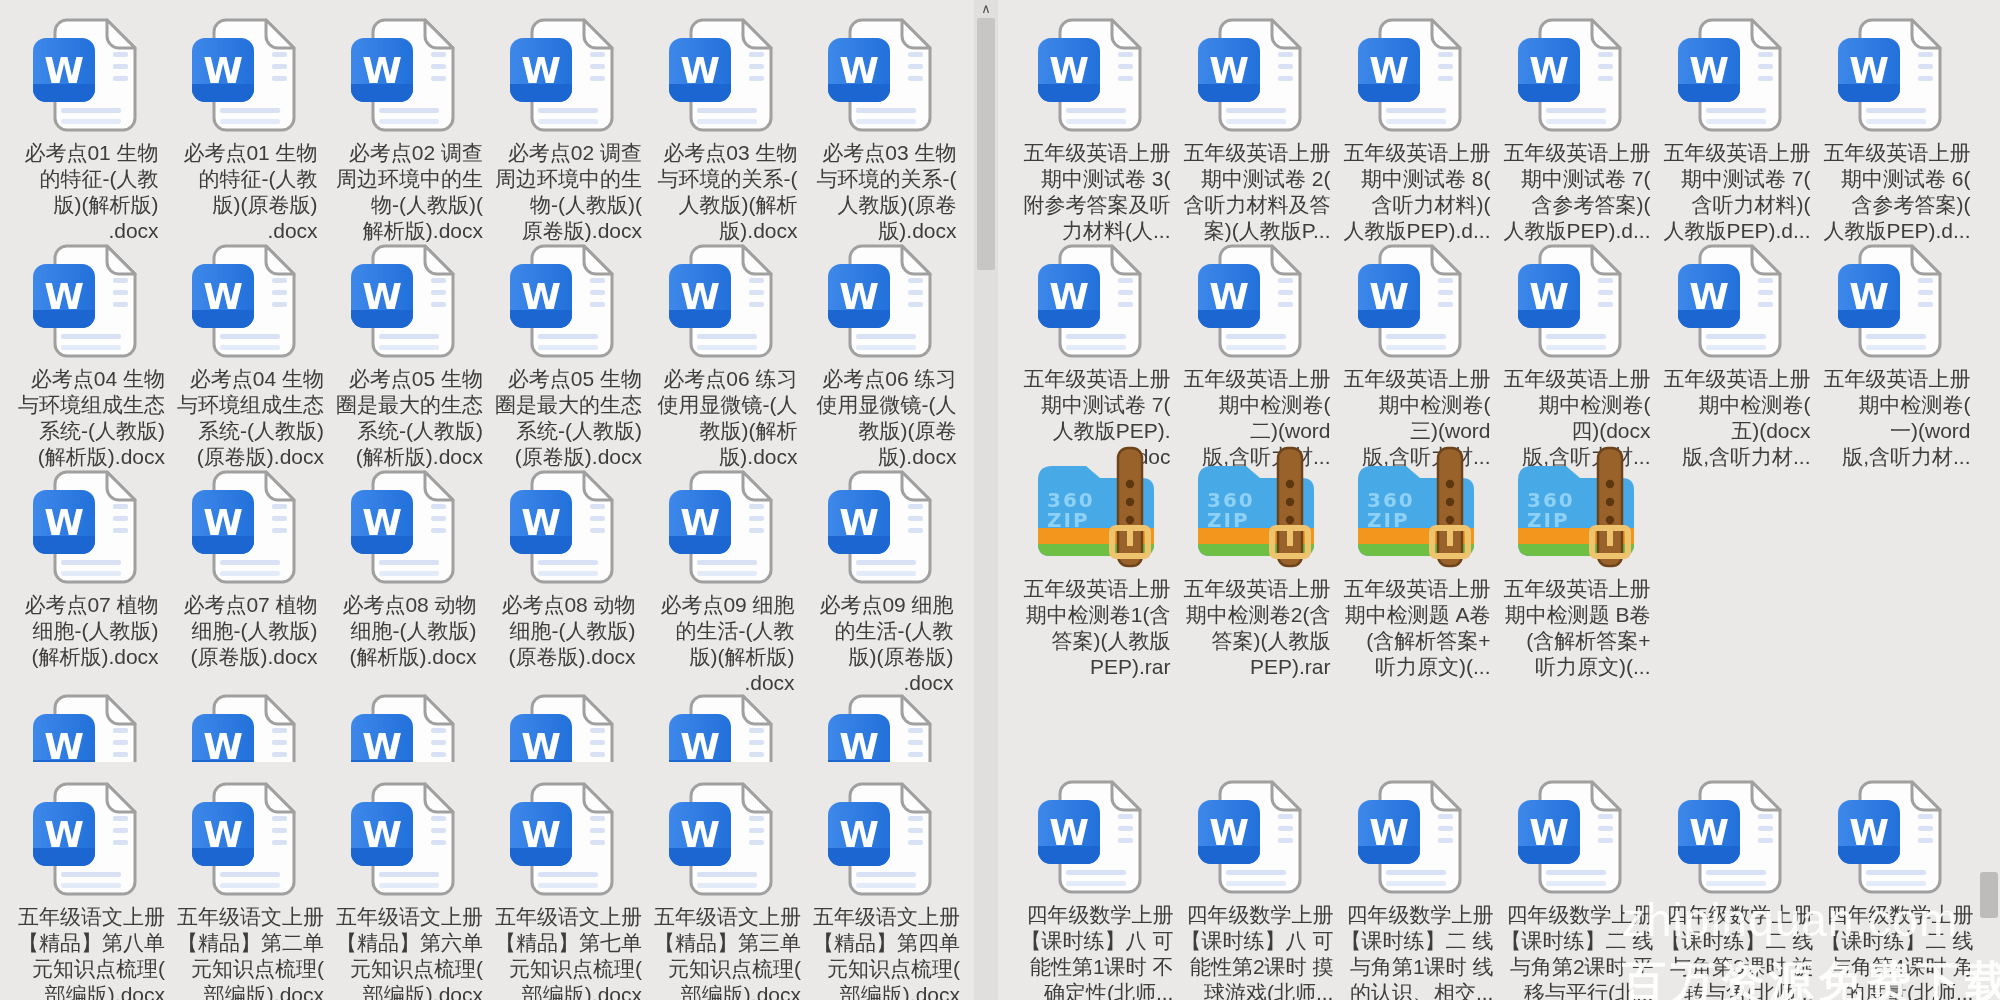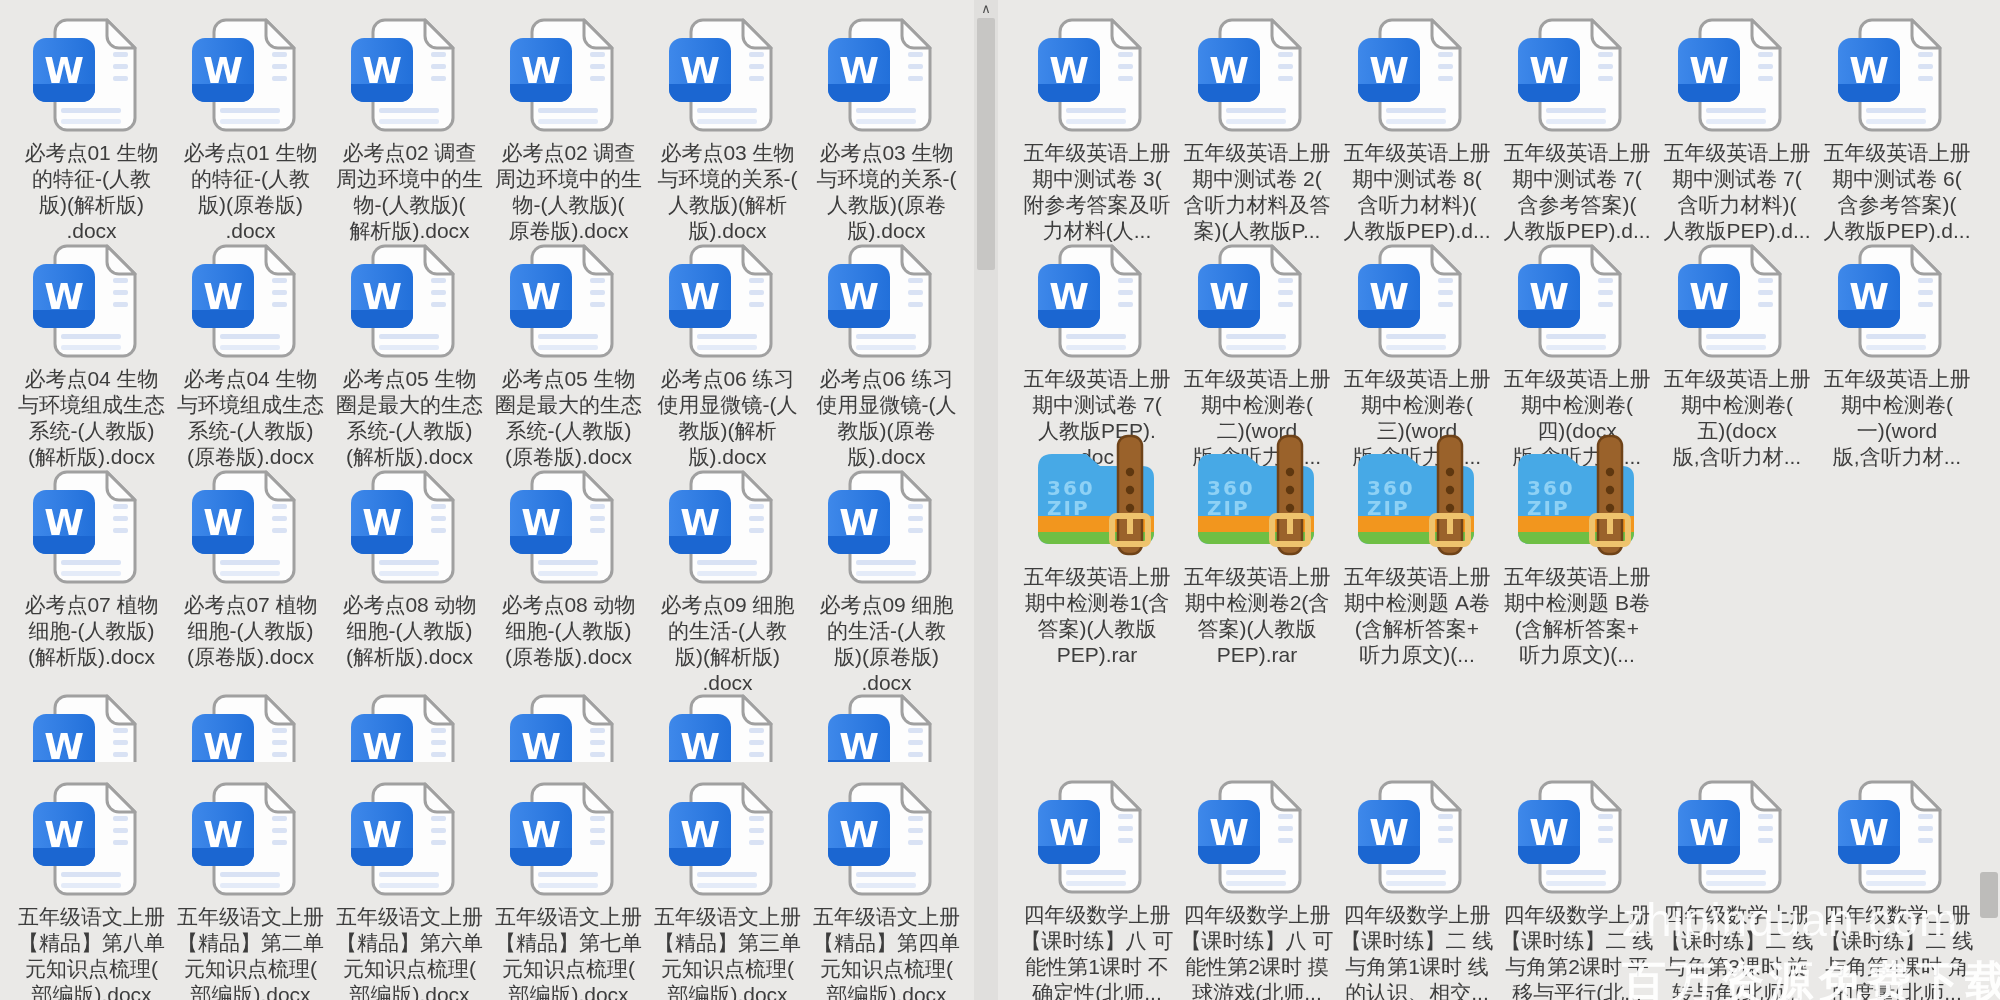--- a/index.html
+++ b/index.html
@@ -4,25 +4,25 @@
 <style>
   html,body{margin:0;padding:0}
   .screen{position:relative;width:2000px;height:1000px;background:#eae9e7;overflow:hidden;
           font-family:"Liberation Sans","DejaVu Sans",sans-serif}
   .frow{position:absolute;display:grid}
   .win-left .frow{left:12px;grid-template-columns:repeat(6,159px)}
   .win-right .frow{left:1017px;grid-template-columns:repeat(6,160px)}
   .l0{top:12px}.l1{top:238px}.l2{top:464px}
   .lp{top:688px;height:74px;overflow:hidden}
   .lb{top:776px}
-  .q0{top:12px}.q1{top:238px}.q2{top:428px}.qb{top:774px}
+  .q0{top:12px}.q1{top:238px}.q2{top:440px}.qb{top:774px}
   .tile{display:flex;flex-direction:column;align-items:center;padding-top:4px}
   .icon{width:122px;height:118px;flex:0 0 auto}
   .tile-zip .icon{width:134px;height:126px}
-  .label{margin-top:6px;font-size:21px;line-height:26px;color:#3d3d3d;text-align:center;white-space:nowrap}
+  .label{margin-top:6px;font-size:21px;line-height:26px;color:#3d3d3d;text-align:right;white-space:nowrap}
   .sb-track{position:absolute;left:974px;top:0;width:24px;height:1000px;background:#e0dfdd}
   .sb-arrow{position:absolute;top:0;left:0;width:24px;height:18px;text-align:center;
             font-size:13px;line-height:18px;color:#4e4e4e}
   .sb-thumb{position:absolute;left:3px;top:18px;width:18px;height:252px;background:#c7c6c4;border-radius:2px}
   .sb-thumb-right{position:absolute;left:1980px;top:872px;width:18px;height:46px;background:#bdbcba;border-radius:3px}
   .watermark{position:absolute;left:1622px;top:893px;width:390px;color:rgba(255,255,255,0.9);
              pointer-events:none;white-space:nowrap}
   .wm1{font-size:46px;letter-spacing:1px}
   .wm2{font-size:44px;font-weight:bold;letter-spacing:5px;margin-top:6px;color:rgba(255,255,255,0.92)}
 </style>

